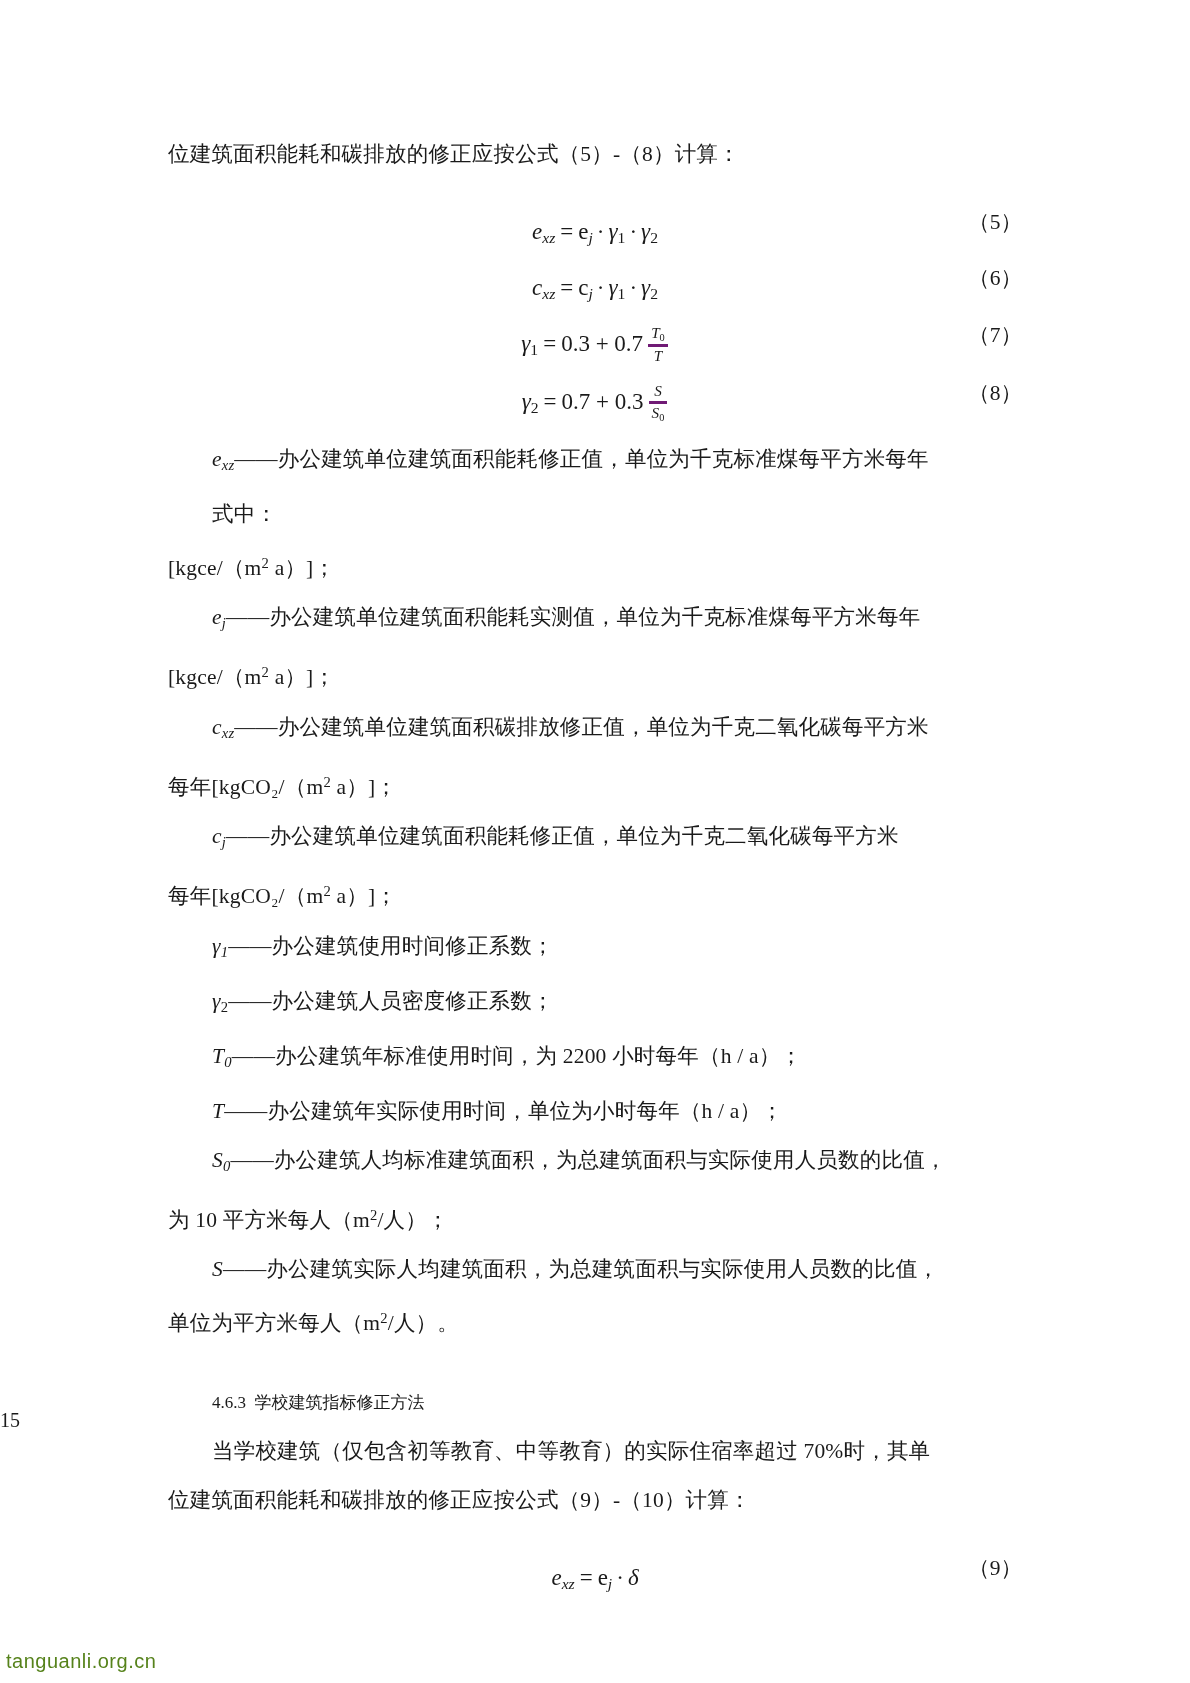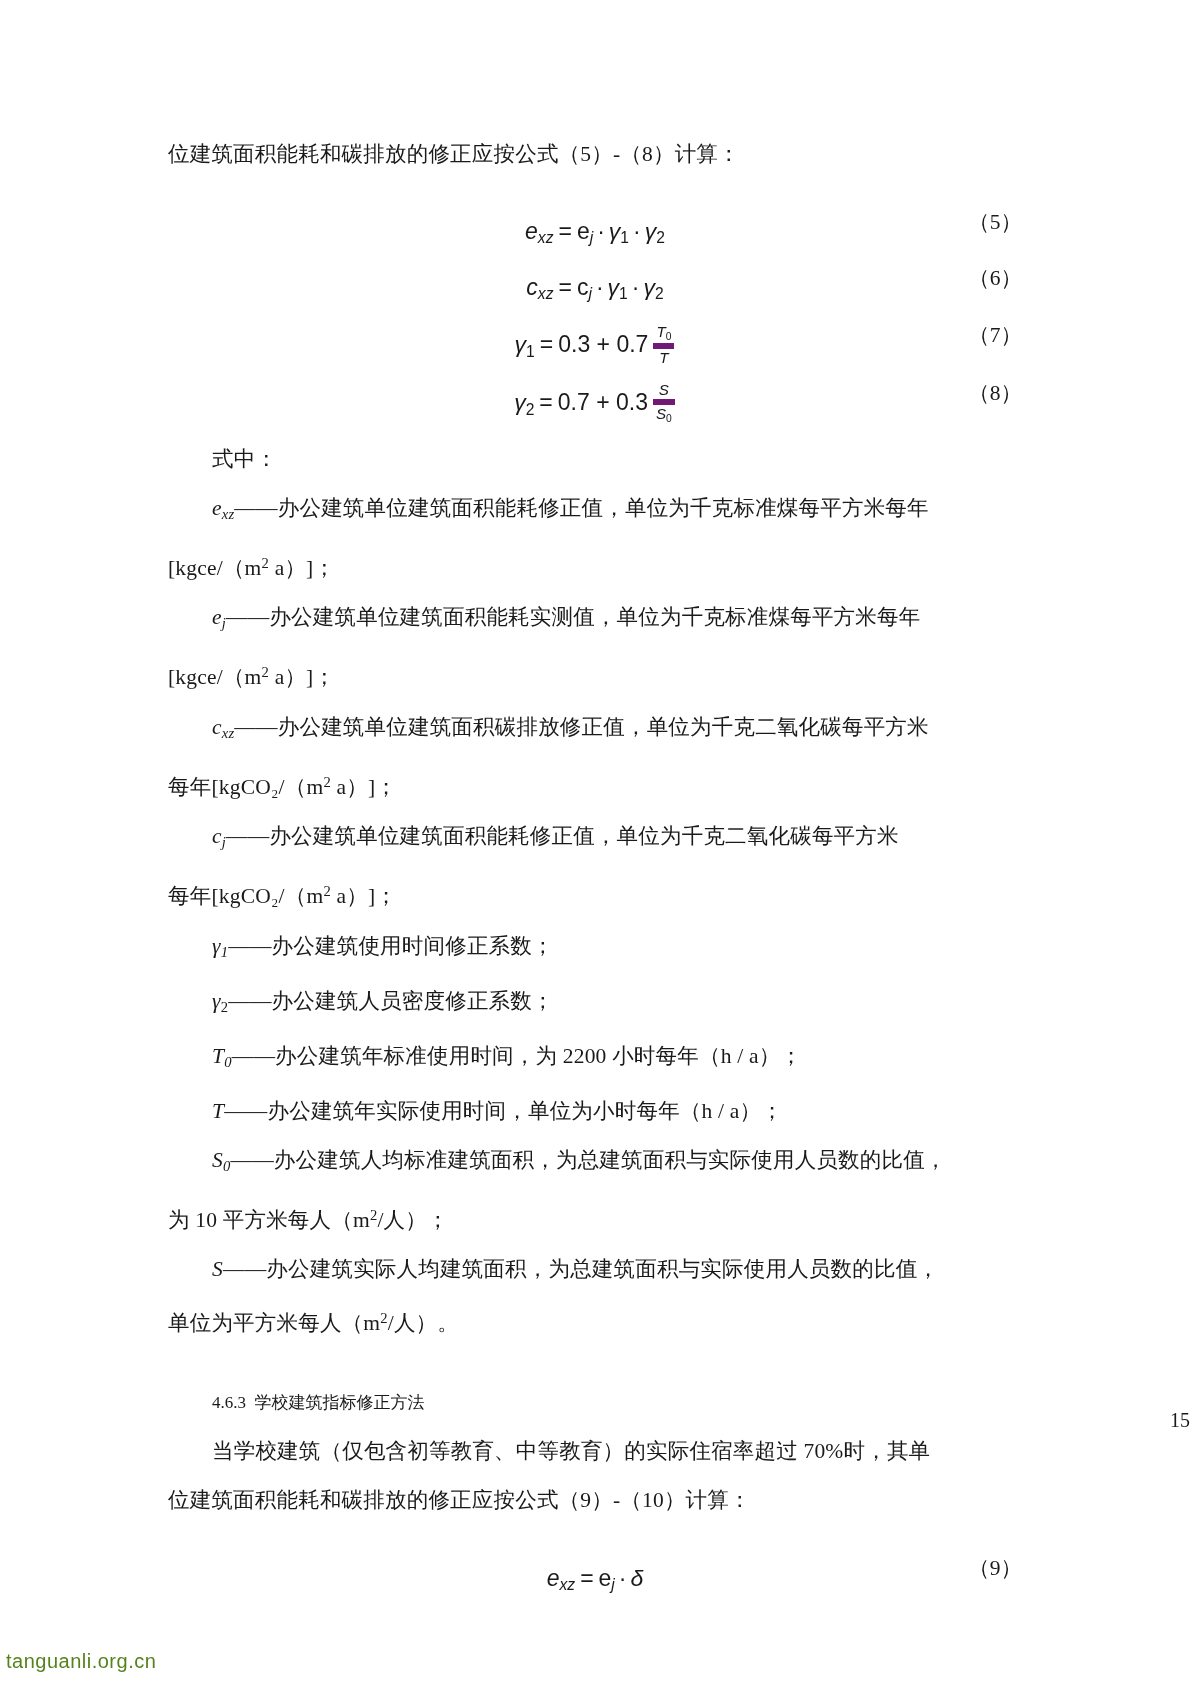--- a/index.html
+++ b/index.html
@@ -39,21 +39,21 @@
     display: flex;
     align-items: center;
     justify-content: center;
     position: relative;
     height: 56px;
   }
   .eq-row.tall {
     height: 58px;
   }
   .eq-body {
-    font-family: Liberation Sans, sans-serif;
+    font-family: Liberation Serif, serif;
     font-size: 23px;
     white-space: nowrap;
     margin-top: 24px;
   }
   .eq-num {
     position: absolute;
     right: 0;
     font-size: 21.5px;
   }
   .it {
@@ -85,40 +85,40 @@
     flex-direction: column;
     vertical-align: middle;
     text-align: center;
     font-size: 0.66em;
     line-height: 1.08;
     margin: 0 1px;
     position: relative;
     top: -1px;
   }
   .frac .num {
-    border-bottom: 6px solid #701a75;
+    border-bottom: 3px solid #701a75;
     padding: 0 3px 1px 3px;
   }
   .frac .den {
     padding: 1px 3px 0 3px;
   }
   .gap-small { height: 14px; }
   .gap-med { height: 30px; }
   .section-head {
     font-size: 17px;
     line-height: 49px;
     text-indent: 44px;
     margin: 0;
   }
   .page-number {
     position: absolute;
     left: 0;
     right: 0;
     bottom: 251px;
-    text-align: right;
+    text-align: left;
     font-size: 20px;
   }
   .watermark {
     position: absolute;
     left: 6px;
     bottom: 10px;
     font-family: "Liberation Sans", sans-serif;
     font-size: 20px;
     color: #4d7c0f;
     letter-spacing: 0.5px;
@@ -163,25 +163,25 @@
       <span class="it">γ</span><span class="subn">2</span><span class="op">=</span>0.7 + 0.3<span style="display:inline-block;width:4px"></span><span class="frac">
           <span class="num"><span class="it">S</span></span>
           <span class="den"><span class="it">S</span><span class="subn">0</span></span>
         </span>
     </span>
     <span class="eq-num">（8）</span>
   </div>
 
   <div class="gap-small"></div>
 
+  <p class="body-text para indent">
+    <span class="it">e</span><span class="sub">xz</span><span>——办公建筑单位建筑面积能耗修正值，单位为千克标准煤每平方米每年</span>
+  </p>
+
   <p class="body-text para indent">式中：</p>
-
-  <p class="body-text para indent">
-    <span class="it">e</span><span class="sub">xz</span><span>——办公建筑单位建筑面积能耗修正值，单位为千克标准煤每平方米每年</span>
-  </p>
   <p class="body-text para">
     <span>[kgce/（m</span><span class="sup">2</span><span> a）]；</span>
   </p>
 
   <p class="body-text para indent">
     <span class="it">e</span><span class="sub">j</span><span>——办公建筑单位建筑面积能耗实测值，单位为千克标准煤每平方米每年</span>
   </p>
   <p class="body-text para">
     <span>[kgce/（m</span><span class="sup">2</span><span> a）]；</span>
   </p>

